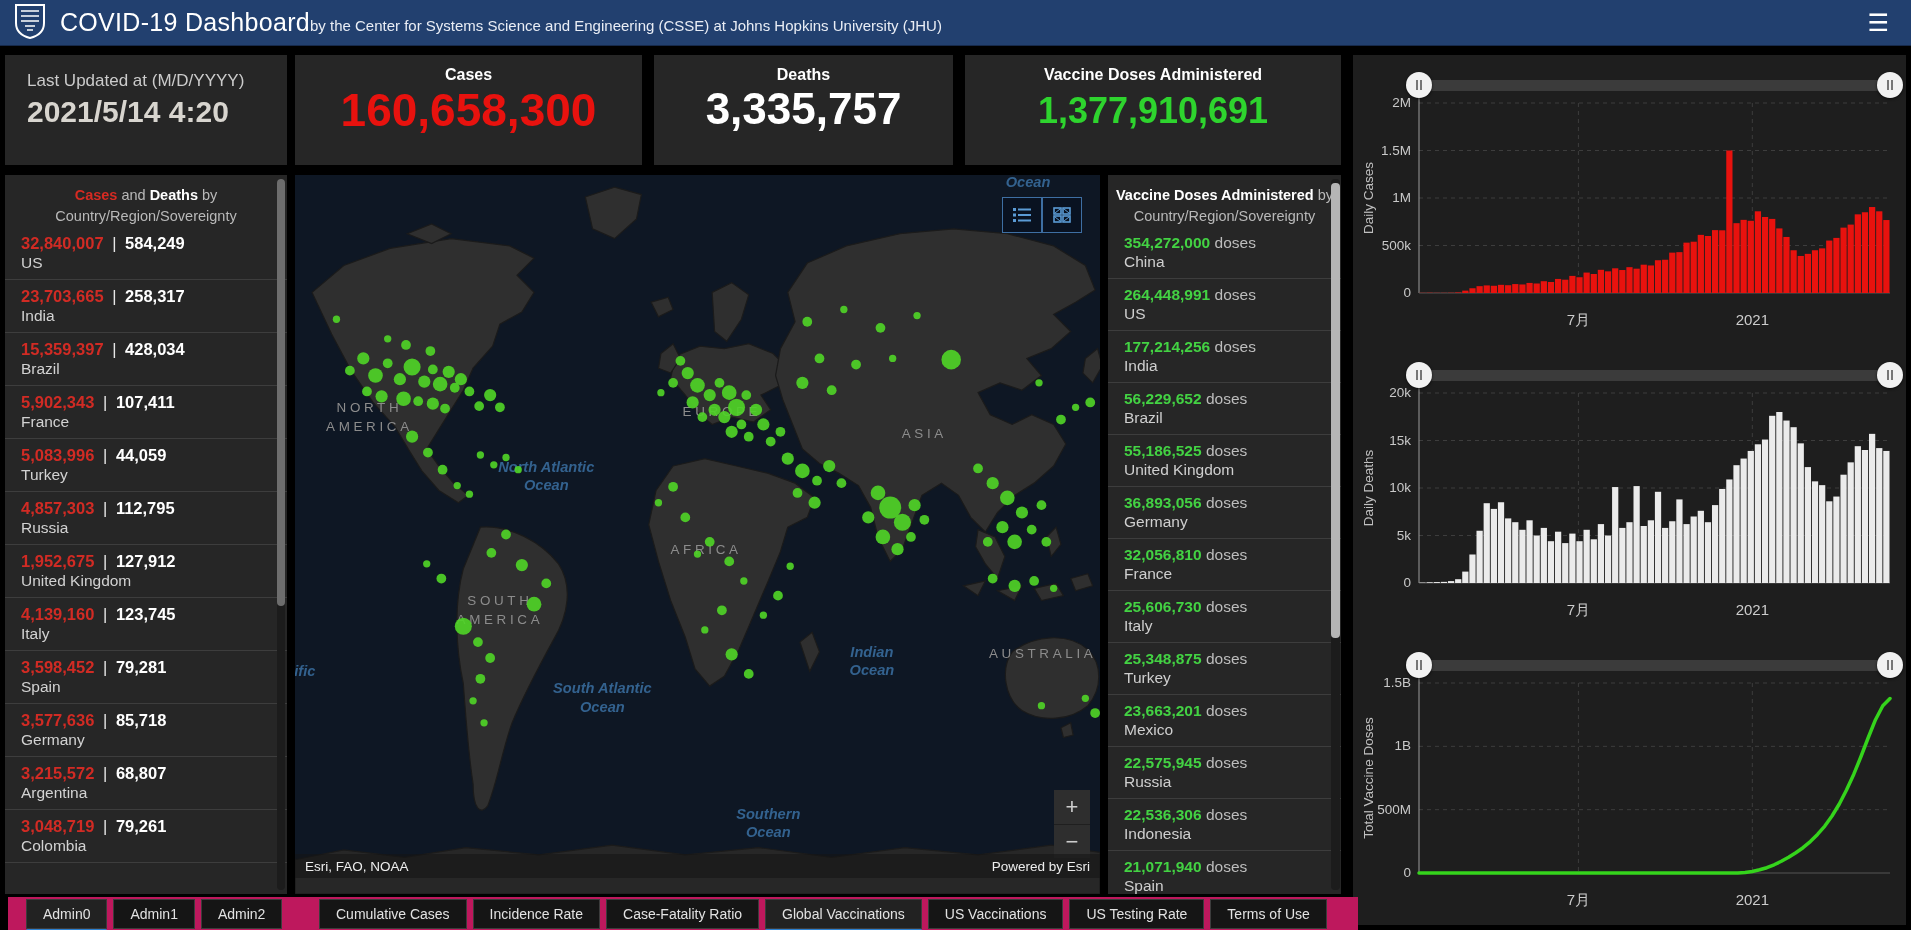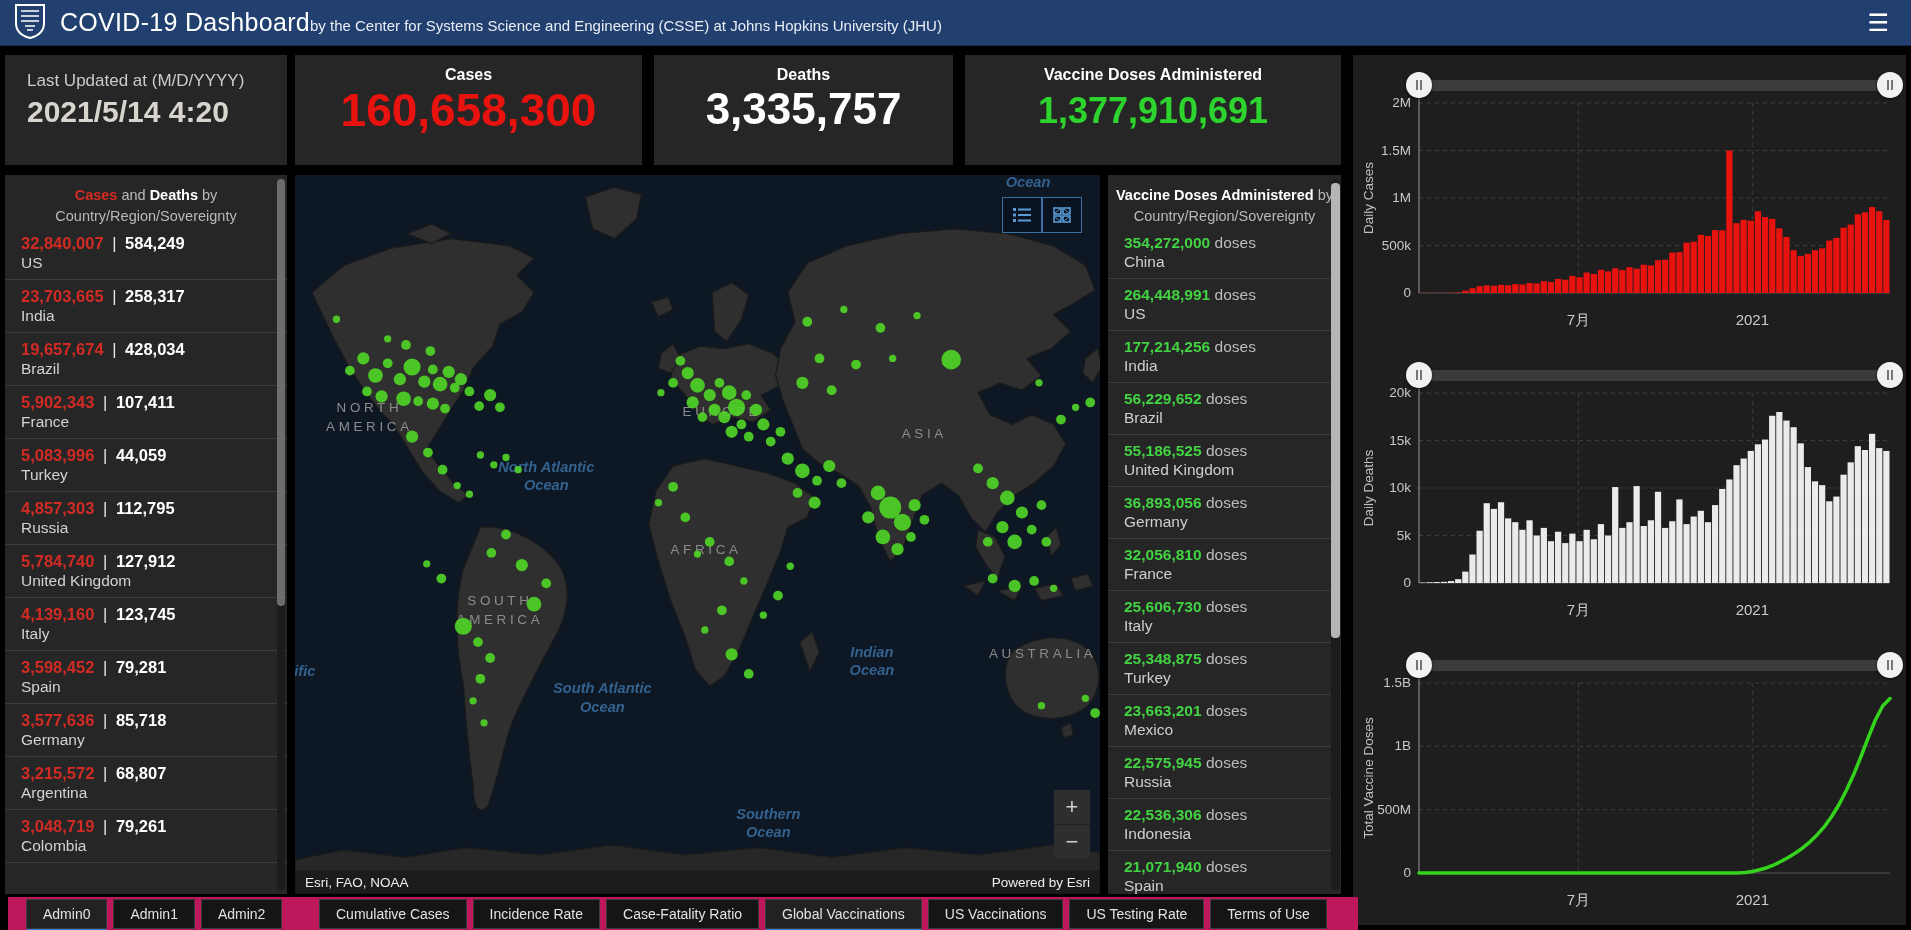--- a/index.html
+++ b/index.html
@@ -38,21 +38,21 @@
   .crow .nums { font-size:16.5px; font-weight:700; color:#fff; }
   .crow .nums .c { color:#d12b24; }
   .crow .nums .sep { color:#e6e6e6; font-weight:400; padding:0 4px; }
   .crow .country { font-size:15.5px; color:#d2d2d2; margin-top:1px; min-height:18px; }
   .vscroll { position:absolute; top:4px; bottom:4px; width:8px; background:#1c1c1c; border-radius:4px; }
   .vthumb { position:absolute; left:0; width:100%; border-radius:4px; background:#7a7a7a; }
 
   
   #map { position:absolute; left:295px; top:175px; width:805px; height:719px; background:#0e1724; overflow:hidden; }
   #map svg.world { position:absolute; inset:0; }
-  .attrib { position:absolute; left:0; right:0; bottom:0; height:24px; background:rgba(20,20,20,.55);
+  .attrib { position:absolute; left:0; right:0; bottom:16px; height:24px; background:rgba(20,20,20,.55);
     color:#ededed; font-size:13.5px; display:flex; justify-content:space-between; align-items:center; padding:0 10px; }
   .map-btns { position:absolute; right:18px; top:22px; display:flex; }
   .map-btn { width:40px; height:36px; background:rgba(8,18,33,.85); border:1px solid #3e6fa3;
     display:flex; align-items:center; justify-content:center; cursor:pointer; }
   .zoom-ctl { position:absolute; right:10px; bottom:36px; width:36px; background:#2e2e2e; }
   .zoom-btn { width:36px; height:34px; color:#cdcdcd; font-size:22px; display:flex; align-items:center;
     justify-content:center; cursor:pointer; }
   .zoom-btn + .zoom-btn { border-top:1px solid #1f1f1f; }
 
   
@@ -128,37 +128,37 @@
     <div id="crows">
         <div class="crow">
           <div class="nums"><span class="c">32,840,007</span><span class="sep"> | </span><span class="d">584,249</span></div>
           <div class="country">US</div>
         </div>
         <div class="crow">
           <div class="nums"><span class="c">23,703,665</span><span class="sep"> | </span><span class="d">258,317</span></div>
           <div class="country">India</div>
         </div>
         <div class="crow">
-          <div class="nums"><span class="c">19,657,674</span><span class="sep"> | </span><span class="d">428,034</span></div>
+          <div class="nums"><span class="c">15,359,397</span><span class="sep"> | </span><span class="d">428,034</span></div>
           <div class="country">Brazil</div>
         </div>
         <div class="crow">
           <div class="nums"><span class="c">5,902,343</span><span class="sep"> | </span><span class="d">107,411</span></div>
           <div class="country">France</div>
         </div>
         <div class="crow">
           <div class="nums"><span class="c">5,083,996</span><span class="sep"> | </span><span class="d">44,059</span></div>
           <div class="country">Turkey</div>
         </div>
         <div class="crow">
           <div class="nums"><span class="c">4,857,303</span><span class="sep"> | </span><span class="d">112,795</span></div>
           <div class="country">Russia</div>
         </div>
         <div class="crow">
-          <div class="nums"><span class="c">5,784,740</span><span class="sep"> | </span><span class="d">127,912</span></div>
+          <div class="nums"><span class="c">1,952,675</span><span class="sep"> | </span><span class="d">127,912</span></div>
           <div class="country">United Kingdom</div>
         </div>
         <div class="crow">
           <div class="nums"><span class="c">4,139,160</span><span class="sep"> | </span><span class="d">123,745</span></div>
           <div class="country">Italy</div>
         </div>
         <div class="crow">
           <div class="nums"><span class="c">3,598,452</span><span class="sep"> | </span><span class="d">79,281</span></div>
           <div class="country">Spain</div>
         </div>

